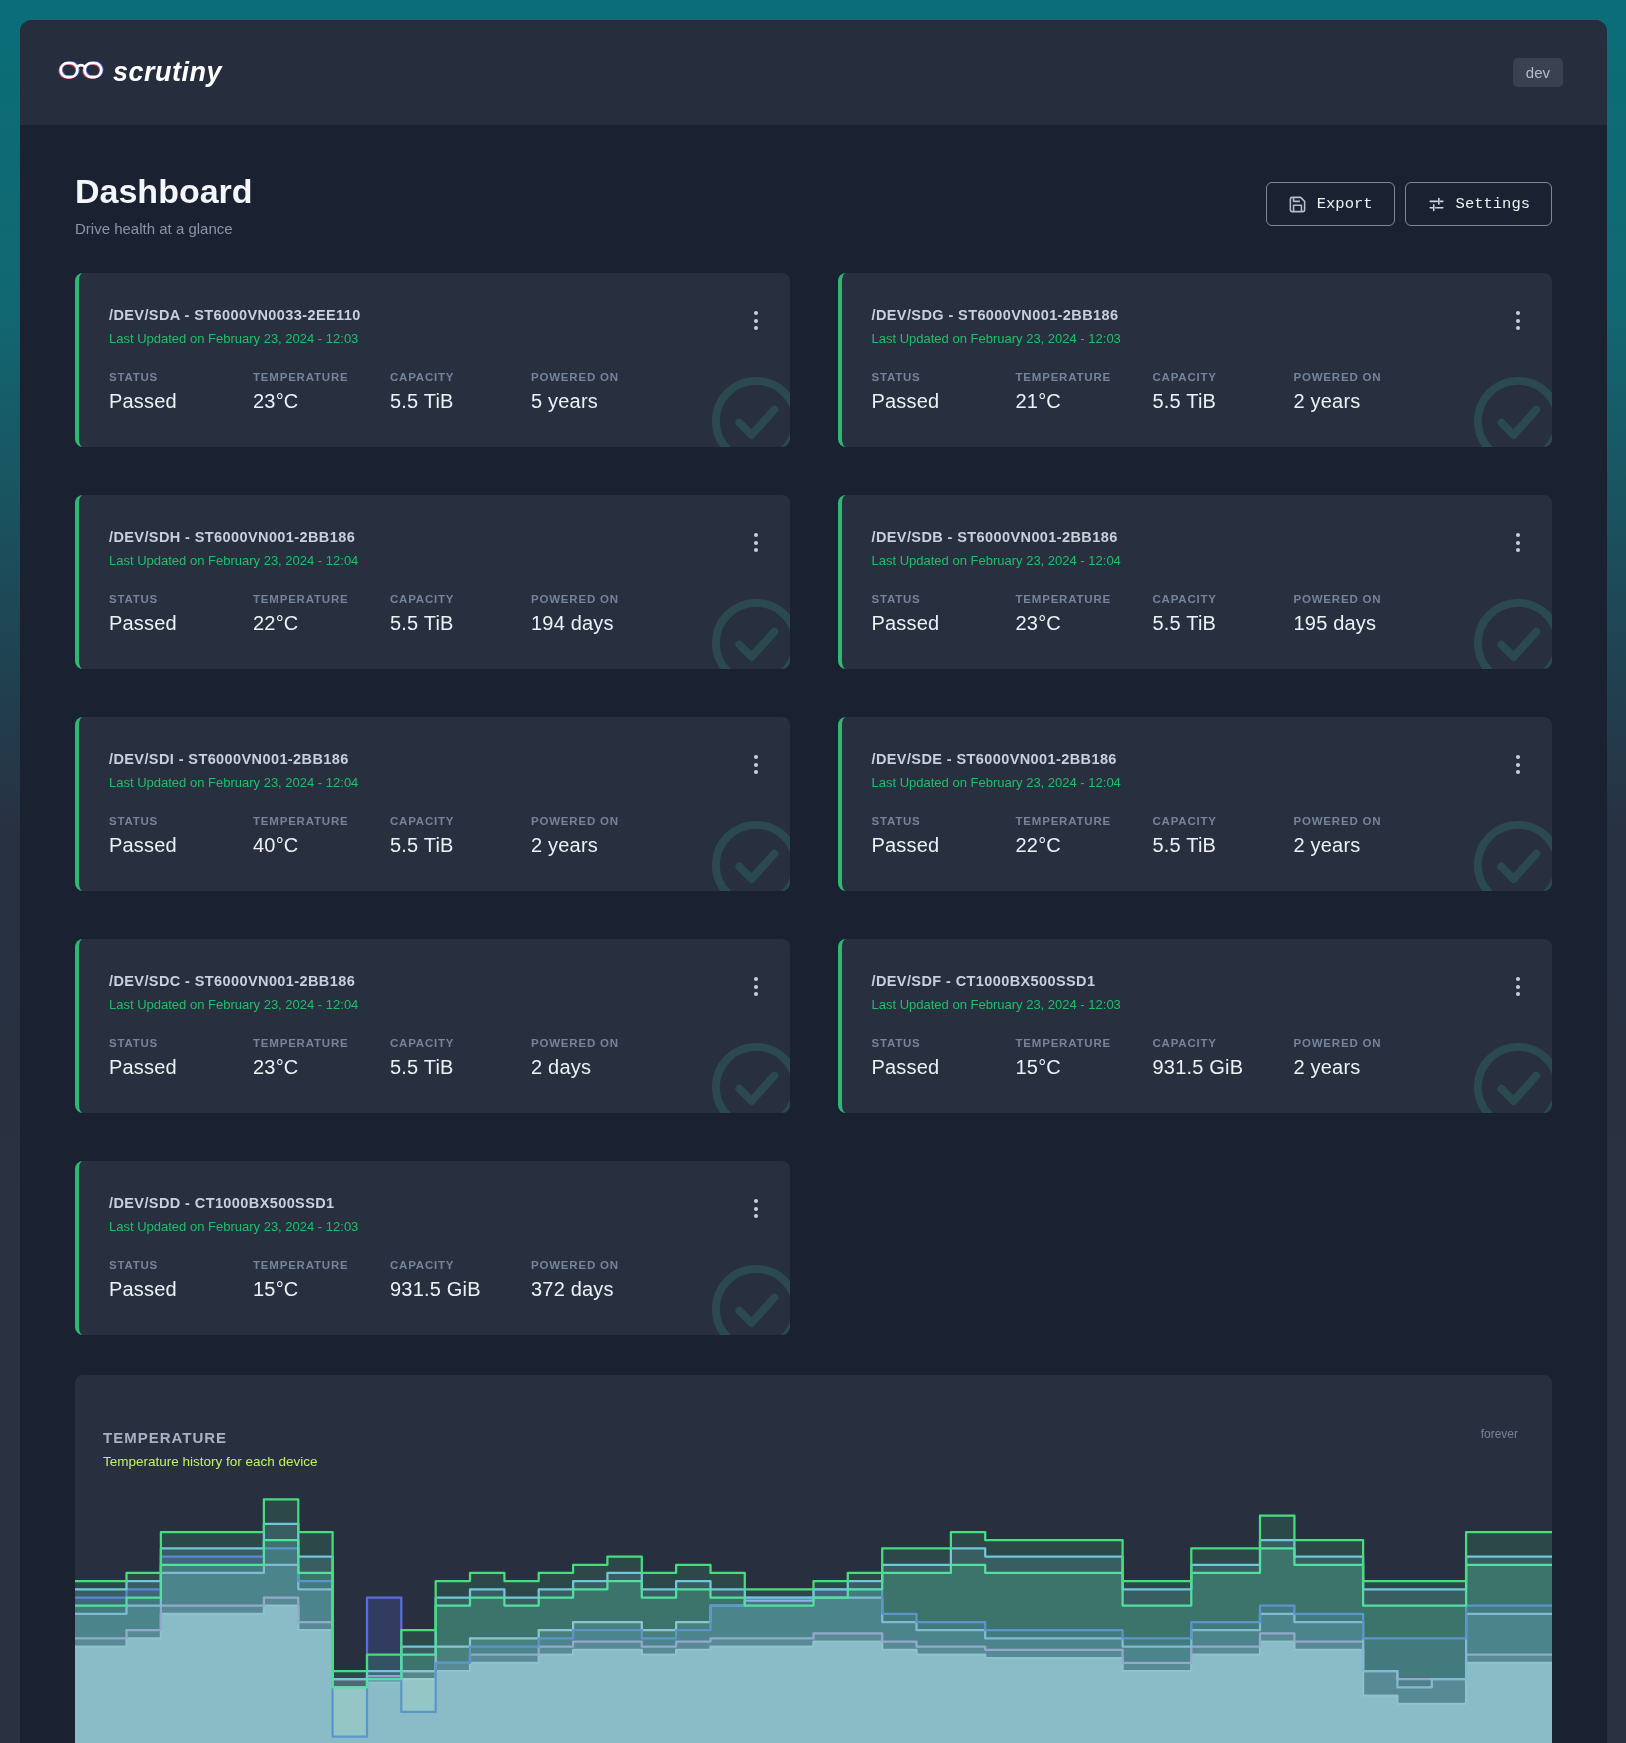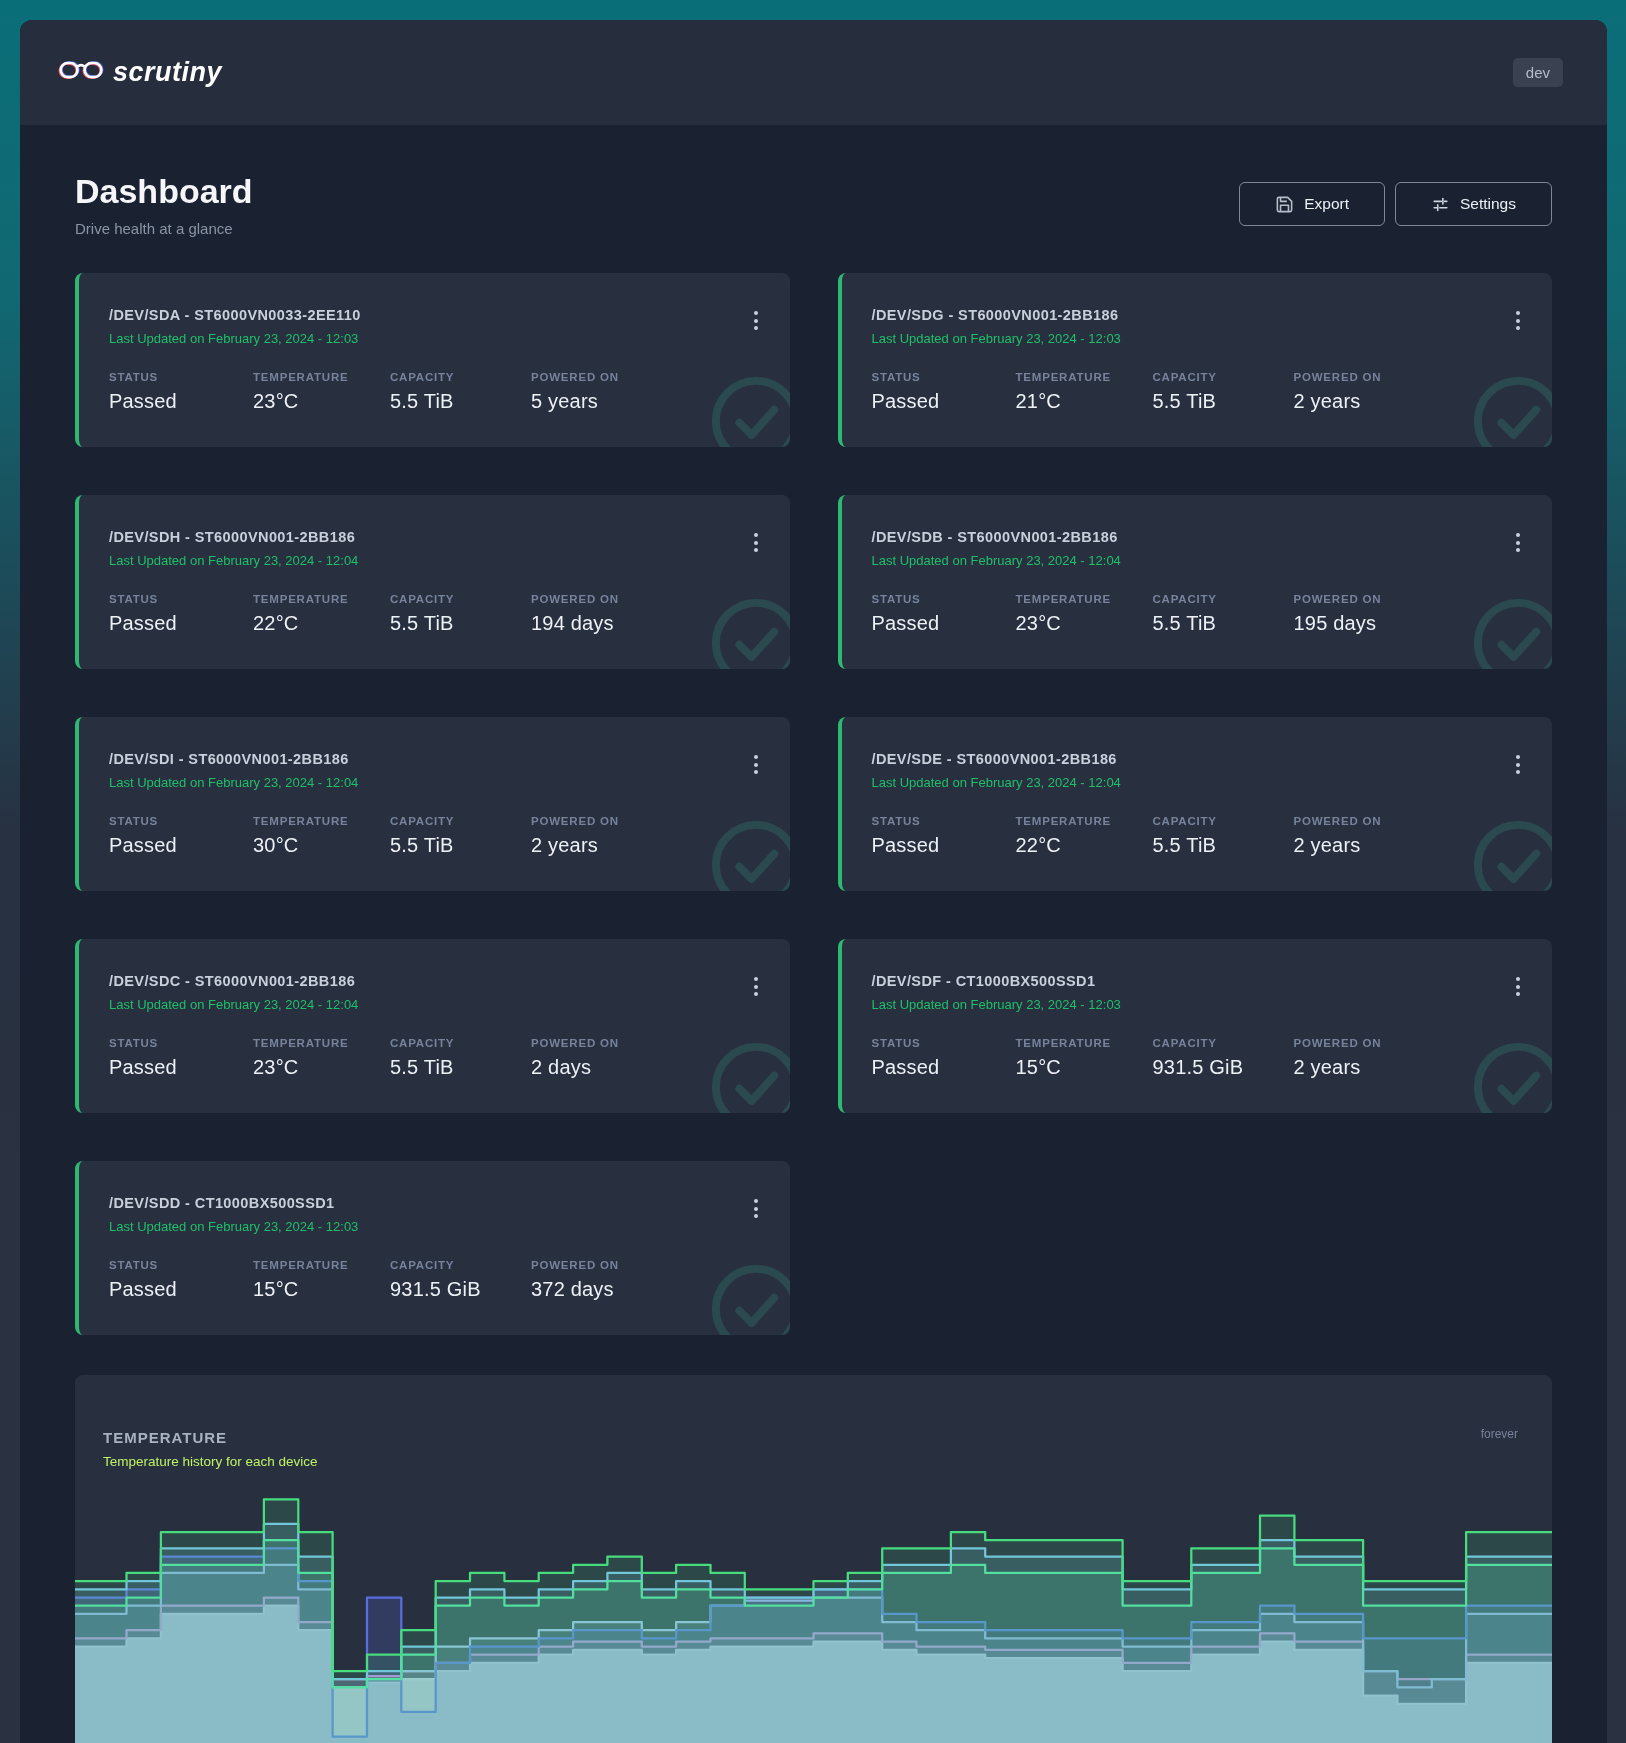--- a/index.html
+++ b/index.html
@@ -24,23 +24,23 @@
     background:#3a4150; color:#b4bcc9; font-size:15px; padding:6px 13px;
     border-radius:5px; margin-right:14px;
   }
   
   .content { padding:0 55px; }
   .page-head { margin-top:46px; display:flex; align-items:center; }
   h1 { color:#f4f6f9; font-size:34px; line-height:41px; font-weight:700; }
   .page-sub { color:#8a94a7; font-size:15px; margin-top:8px; }
   .toolbar { margin-left:auto; display:flex; gap:10px; }
   .btn {
-    display:flex; align-items:center; gap:10px; height:44px; padding:0 35px;
+    display:flex; align-items:center; gap:10px; height:44px; padding:0 21px;
     background:transparent; border:1px solid rgba(214,221,232,.55); border-radius:6px;
-    color:#eef1f5; font-size:15.5px; font-family:Liberation Sans, sans-serif; cursor:pointer;
+    color:#eef1f5; font-size:15.5px; font-family:Liberation Mono, monospace; cursor:pointer;
   }
   .btn svg { display:block; }
   
   .grid { margin-top:36px; display:grid; grid-template-columns:1fr 1fr; gap:48px; }
   .card {
     position:relative; height:174px; background:#283040; border-radius:8px;
     border-left:4px solid #2eb872; padding:34px 30px 0 30px; overflow:hidden;
   }
   .card-title { color:#c9d0dc; font-size:14.5px; font-weight:700; letter-spacing:.4px; }
   .card-updated { color:#1fbf68; font-size:13px; margin-top:8px; }
@@ -257,21 +257,21 @@
       <article class="card">
         <div class="card-title">/DEV/SDI - ST6000VN001-2BB186</div>
         <div class="card-updated">Last Updated on February 23, 2024 - 12:04</div>
         <div class="stats">
           <div>
             <div class="stat-label">STATUS</div>
             <div class="stat-value">Passed</div>
           </div>
           <div>
             <div class="stat-label">TEMPERATURE</div>
-            <div class="stat-value">30°C</div>
+            <div class="stat-value">40°C</div>
           </div>
           <div>
             <div class="stat-label">CAPACITY</div>
             <div class="stat-value">5.5 TiB</div>
           </div>
           <div>
             <div class="stat-label">POWERED ON</div>
             <div class="stat-value">2 years</div>
           </div>
         </div>

